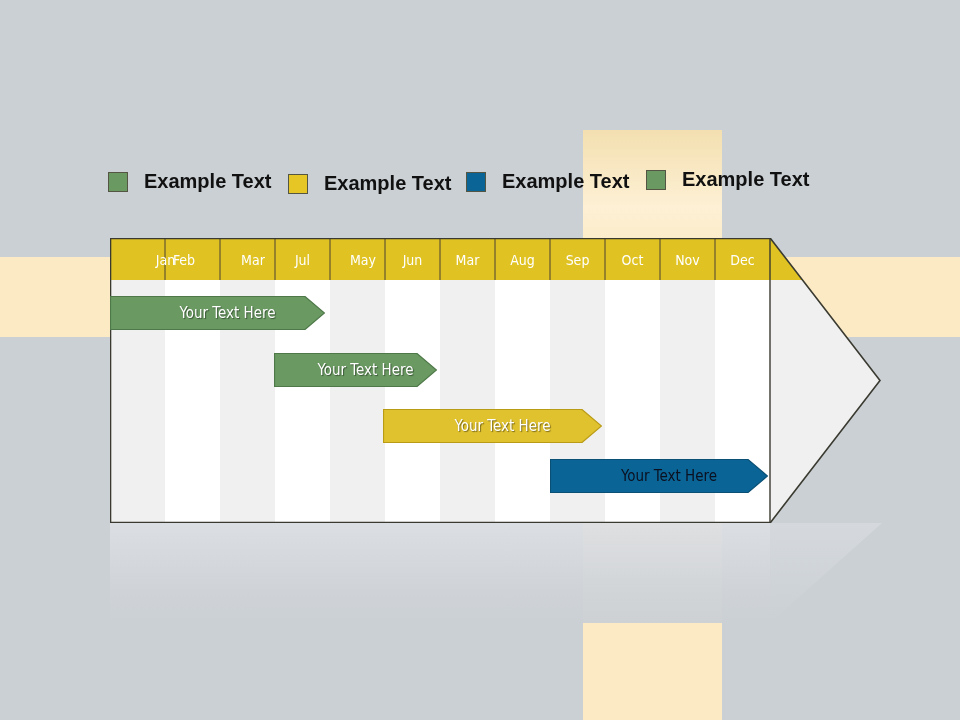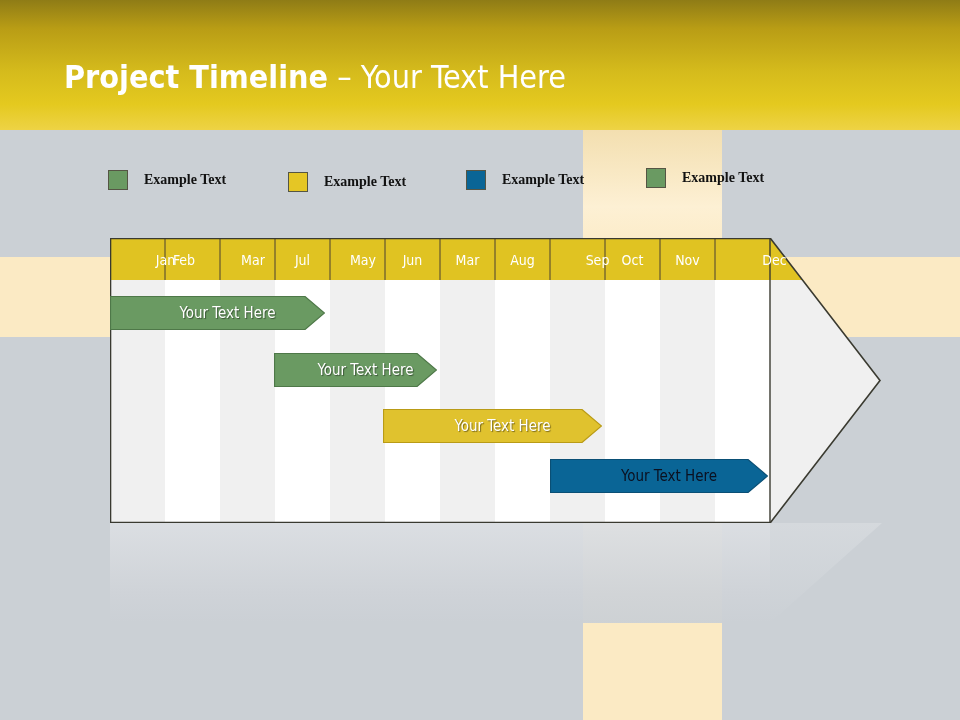--- a/index.html
+++ b/index.html
@@ -98,24 +98,24 @@
   }
   .legend-swatch {
     width: 20px;
     height: 20px;
     border: 1px solid #555544;
     box-sizing: border-box;
     margin-right: 16px;
     flex: 0 0 auto;
   }
   .legend-label {
-    font-size: 14px;
+    font-size: 20px;
     font-weight: bold;
     color: #111111;
-    font-family: Liberation Serif, serif;
+    font-family: Liberation Sans, sans-serif;
   }
 
   
   #chart {
     position: absolute;
     left: 110px;
     top: 238px;
     width: 772px;
     height: 285px;
   }
@@ -166,25 +166,20 @@
 
 <div id="slide">
 
   <div class="band-h"></div>
   <div class="band-v"></div>
   <div class="band-v-top"></div>
 
   <div class="reflect"></div>
   <div class="reflect-tri"></div>
 
-  <div id="header">
-    <div id="title">
-      <span class="t-bold">Project Timeline</span><span class="t-light"> – Your Text Here</span>
-    </div>
-  </div>
 
   <div id="legend">
       <div class="legend-item" style="left: 108px; top: 170px;">
         <div class="legend-swatch" style="background: rgb(106, 154, 98);"></div>
         <div class="legend-label">Example Text</div>
       </div>
       <div class="legend-item" style="left: 288px; top: 172px;">
         <div class="legend-swatch" style="background: rgb(229, 198, 37);"></div>
         <div class="legend-label">Example Text</div>
       </div>
@@ -232,24 +227,24 @@
       </svg>
     <div id="months">
         <div class="month-cell" style="left: 0px; width: 55px; padding-left: 28px;">Jan</div>
         <div class="month-cell" style="left: 55px; width: 38px;">Feb</div>
         <div class="month-cell" style="left: 110px; width: 66px;">Mar</div>
         <div class="month-cell" style="left: 165px; width: 55px;">Jul</div>
         <div class="month-cell" style="left: 220px; width: 66px;">May</div>
         <div class="month-cell" style="left: 275px; width: 55px;">Jun</div>
         <div class="month-cell" style="left: 330px; width: 55px;">Mar</div>
         <div class="month-cell" style="left: 385px; width: 55px;">Aug</div>
-        <div class="month-cell" style="left: 460px; width: 55px;">Sep</div>
+        <div class="month-cell" style="left: 440px; width: 55px;">Sep</div>
         <div class="month-cell" style="left: 495px; width: 55px;">Oct</div>
         <div class="month-cell" style="left: 550px; width: 55px; border-radius: 13px;">Nov</div>
-        <div class="month-cell" style="left: 605px; width: 55px; padding-left: 32px;">Dec</div>
+        <div class="month-cell" style="left: 605px; width: 55px;">Dec</div>
       </div>
     <div id="bars">
         <div class="bar" style="left: 0px; top: 58px; width: 215px;">
           <svg width="215" height="34" viewBox="0 0 215 34">
             <polygon points="0.5,0.5 195,0.5 214.5,17 195,33.5 0.5,33.5" fill="#6a9a62" stroke="#4e7848" stroke-width="1.2"></polygon>
           </svg>
           <div class="bar-label light">Your  Text Here</div>
         </div>
         <div class="bar" style="left: 164px; top: 115px; width: 163px;">
           <svg width="163" height="34" viewBox="0 0 163 34">

